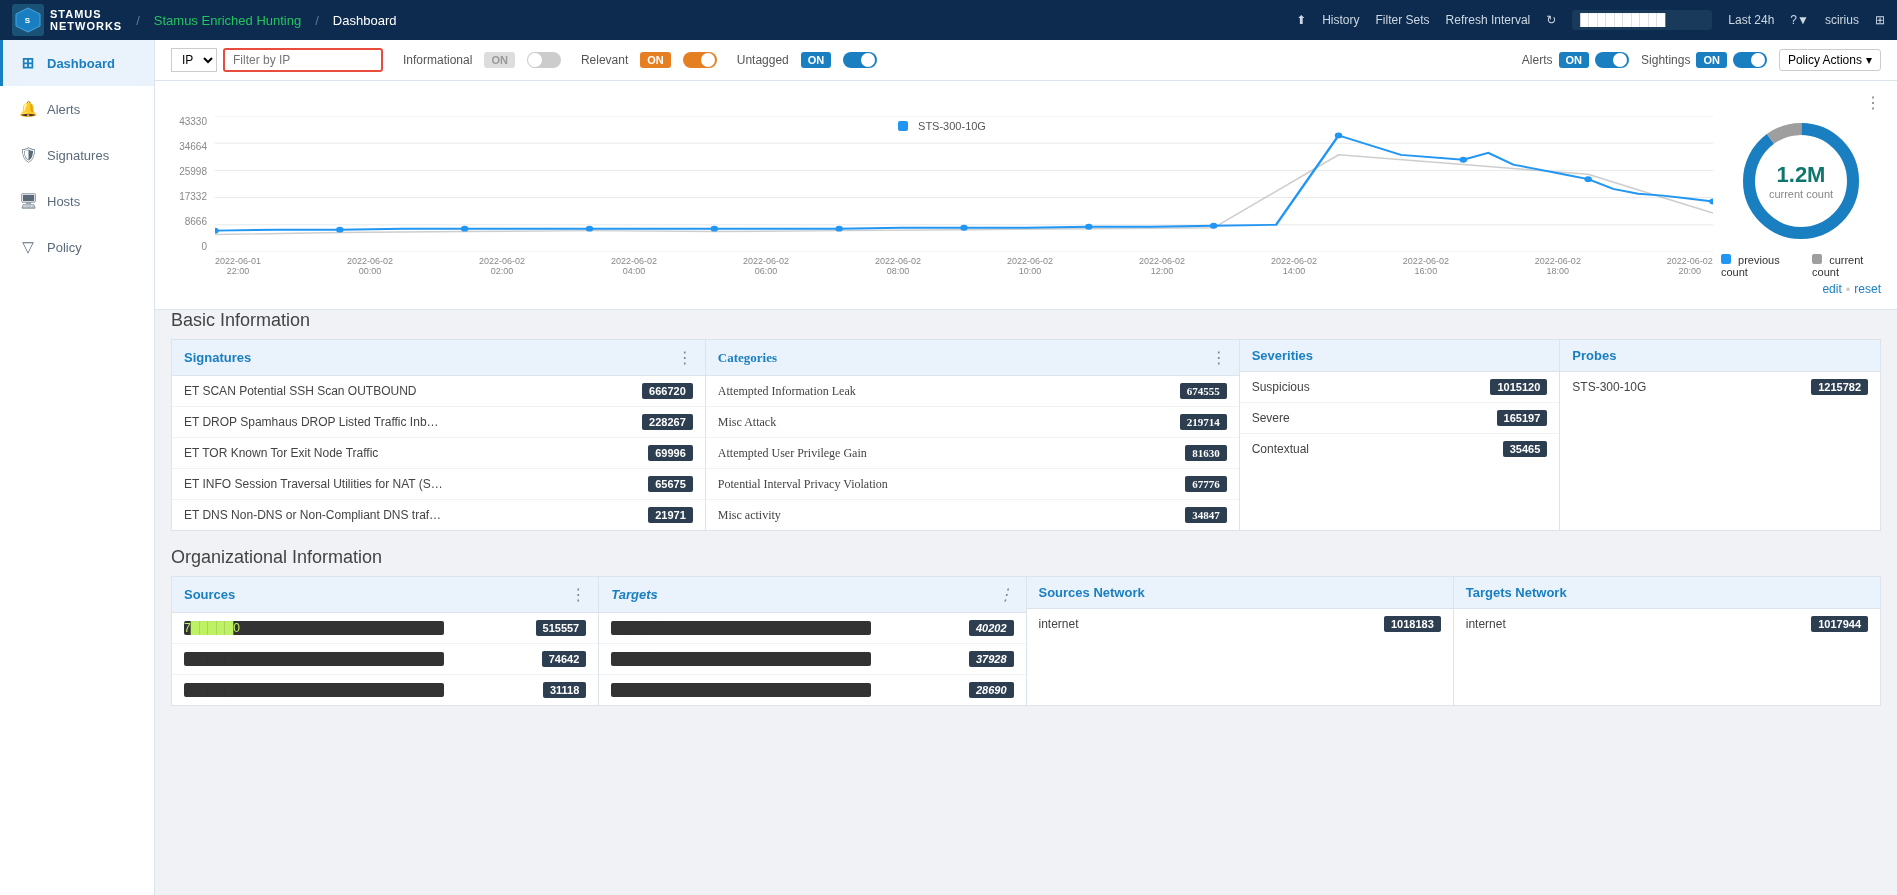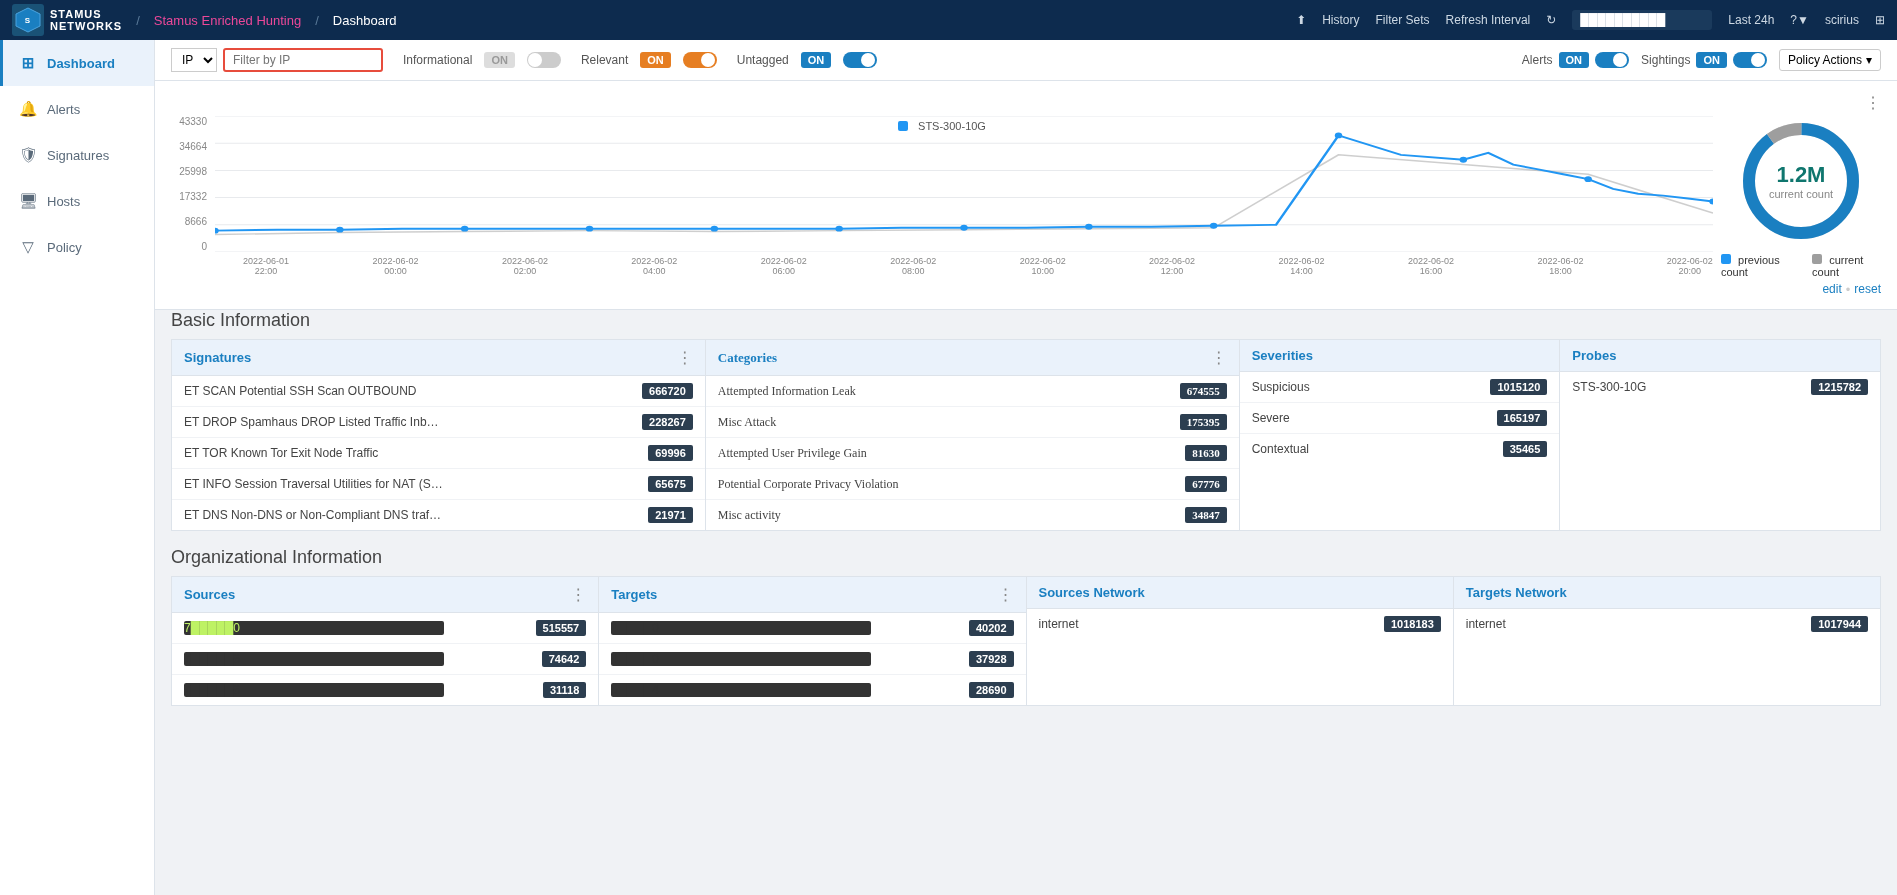--- a/index.html
+++ b/index.html
@@ -3,21 +3,21 @@
   <meta charset="utf-8">
   <style>
     * { box-sizing: border-box; margin: 0; padding: 0; }
     body { font-family: 'Segoe UI', Arial, sans-serif; font-size: 13px; background: #f0f2f5; color: #333; display: flex; flex-direction: column; height: 100vh; overflow: hidden; }
 
     
     .topnav { background: #0d2b4e; color: #fff; height: 40px; display: flex; align-items: center; padding: 0 12px; gap: 10px; flex-shrink: 0; }
     .topnav-logo { display: flex; align-items: center; gap: 6px; font-weight: bold; font-size: 14px; letter-spacing: 1px; color: #fff; }
     .logo-box { width: 32px; height: 32px; background: #1a5276; display: flex; align-items: center; justify-content: center; border-radius: 3px; font-size: 10px; font-weight: bold; color: #fff; }
     .topnav-sep { color: #5a7a99; margin: 0 4px; }
-    .topnav-title { font-size: 13px; color: #ec4899; }
+    .topnav-title { font-size: 13px; color: #22c55e; }
     .topnav-spacer { flex: 1; }
     .topnav-actions { display: flex; align-items: center; gap: 16px; font-size: 12px; color: #cdd8e3; }
     .topnav-actions span { display: flex; align-items: center; gap: 4px; cursor: pointer; white-space: nowrap; }
     .topnav-search { background: #1a3a5c; border: none; border-radius: 3px; color: #fff; padding: 3px 8px; font-size: 12px; width: 140px; }
 
     
     .layout { display: flex; flex: 1; overflow: hidden; }
 
     
     .sidebar { width: 155px; background: #fff; border-right: 1px solid #dde3ea; display: flex; flex-direction: column; flex-shrink: 0; overflow-y: auto; }
@@ -74,21 +74,21 @@
     .card-header-title { font-size: 13px; font-weight: 600; color: #1a7fc1; }
     .card-header-menu { color: #888; cursor: pointer; font-size: 16px; }
     .card-row { display: flex; align-items: center; justify-content: space-between; padding: 7px 12px; border-bottom: 1px solid #f0f2f5; font-size: 12px; }
     .card-row:last-child { border-bottom: none; }
     .card-row-label { color: #444; flex: 1; min-width: 0; overflow: hidden; text-overflow: ellipsis; white-space: nowrap; max-width: 260px; }
     .card-badge { background: #2c3e50; color: #fff; border-radius: 2px; padding: 2px 7px; font-size: 11px; font-weight: 600; margin-left: 8px; flex-shrink: 0; }
 
     
     .y-axis { position: absolute; left: 0; top: 0; bottom: 24px; display: flex; flex-direction: column; justify-content: space-between; font-size: 10px; color: #888; width: 40px; text-align: right; padding-right: 4px; }
     .chart-inner { position: absolute; left: 44px; top: 0; right: 0; bottom: 24px; }
-    .x-axis { position: absolute; left: 44px; right: 0; bottom: 0; display: flex; justify-content: space-between; font-size: 9px; color: #888; margin-left: 28px; }
+    .x-axis { position: absolute; left: 44px; right: 0; bottom: 0; display: flex; justify-content: space-between; font-size: 9px; color: #888; }
     .chart-legend-bottom { display: flex; justify-content: center; align-items: center; gap: 6px; margin-top: 4px; font-size: 11px; color: #555; }
 
     
     ::-webkit-scrollbar { width: 6px; height: 6px; }
     ::-webkit-scrollbar-thumb { background: #ccc; border-radius: 3px; }
   </style>
 </head>
 <body>
 
 <div class="topnav">
@@ -333,28 +333,28 @@
         <div class="card-header">
           <span class="card-header-title">Categories</span>
           <span class="card-header-menu">⋮</span>
         </div>
         <div class="card-row">
           <span class="card-row-label">Attempted Information Leak</span>
           <span class="card-badge">674555</span>
         </div>
         <div class="card-row">
           <span class="card-row-label">Misc Attack</span>
-          <span class="card-badge">175395</span>
+          <span class="card-badge">219714</span>
         </div>
         <div class="card-row">
           <span class="card-row-label">Attempted User Privilege Gain</span>
           <span class="card-badge">81630</span>
         </div>
         <div class="card-row">
-          <span class="card-row-label">Potential Corporate Privacy Violation</span>
+          <span class="card-row-label">Potential Interval Privacy Violation</span>
           <span class="card-badge">67776</span>
         </div>
         <div class="card-row">
           <span class="card-row-label">Misc activity</span>
           <span class="card-badge">34847</span>
         </div>
       </div>
 
       <div class="card" style="flex:1.2;">
         <div class="card-header">
@@ -400,21 +400,21 @@
         <div class="card-row">
           <span class="card-row-label" style="background:#333;color:#333;border-radius:2px;">7█████6</span>
           <span class="card-badge">74642</span>
         </div>
         <div class="card-row">
           <span class="card-row-label" style="background:#333;color:#333;border-radius:2px;">7█████6</span>
           <span class="card-badge">31118</span>
         </div>
       </div>
 
-      <div class="card" style="flex:1.5;">
+      <div class="card" style="flex:1.5;font-style:italic;">
         <div class="card-header">
           <span class="card-header-title">Targets</span>
           <span class="card-header-menu">⋮</span>
         </div>
         <div class="card-row">
           <span class="card-row-label" style="background:#333;color:#333;border-radius:2px;">4████0</span>
           <span class="card-badge">40202</span>
         </div>
         <div class="card-row">
           <span class="card-row-label" style="background:#333;color:#333;border-radius:2px;">4████0</span>

